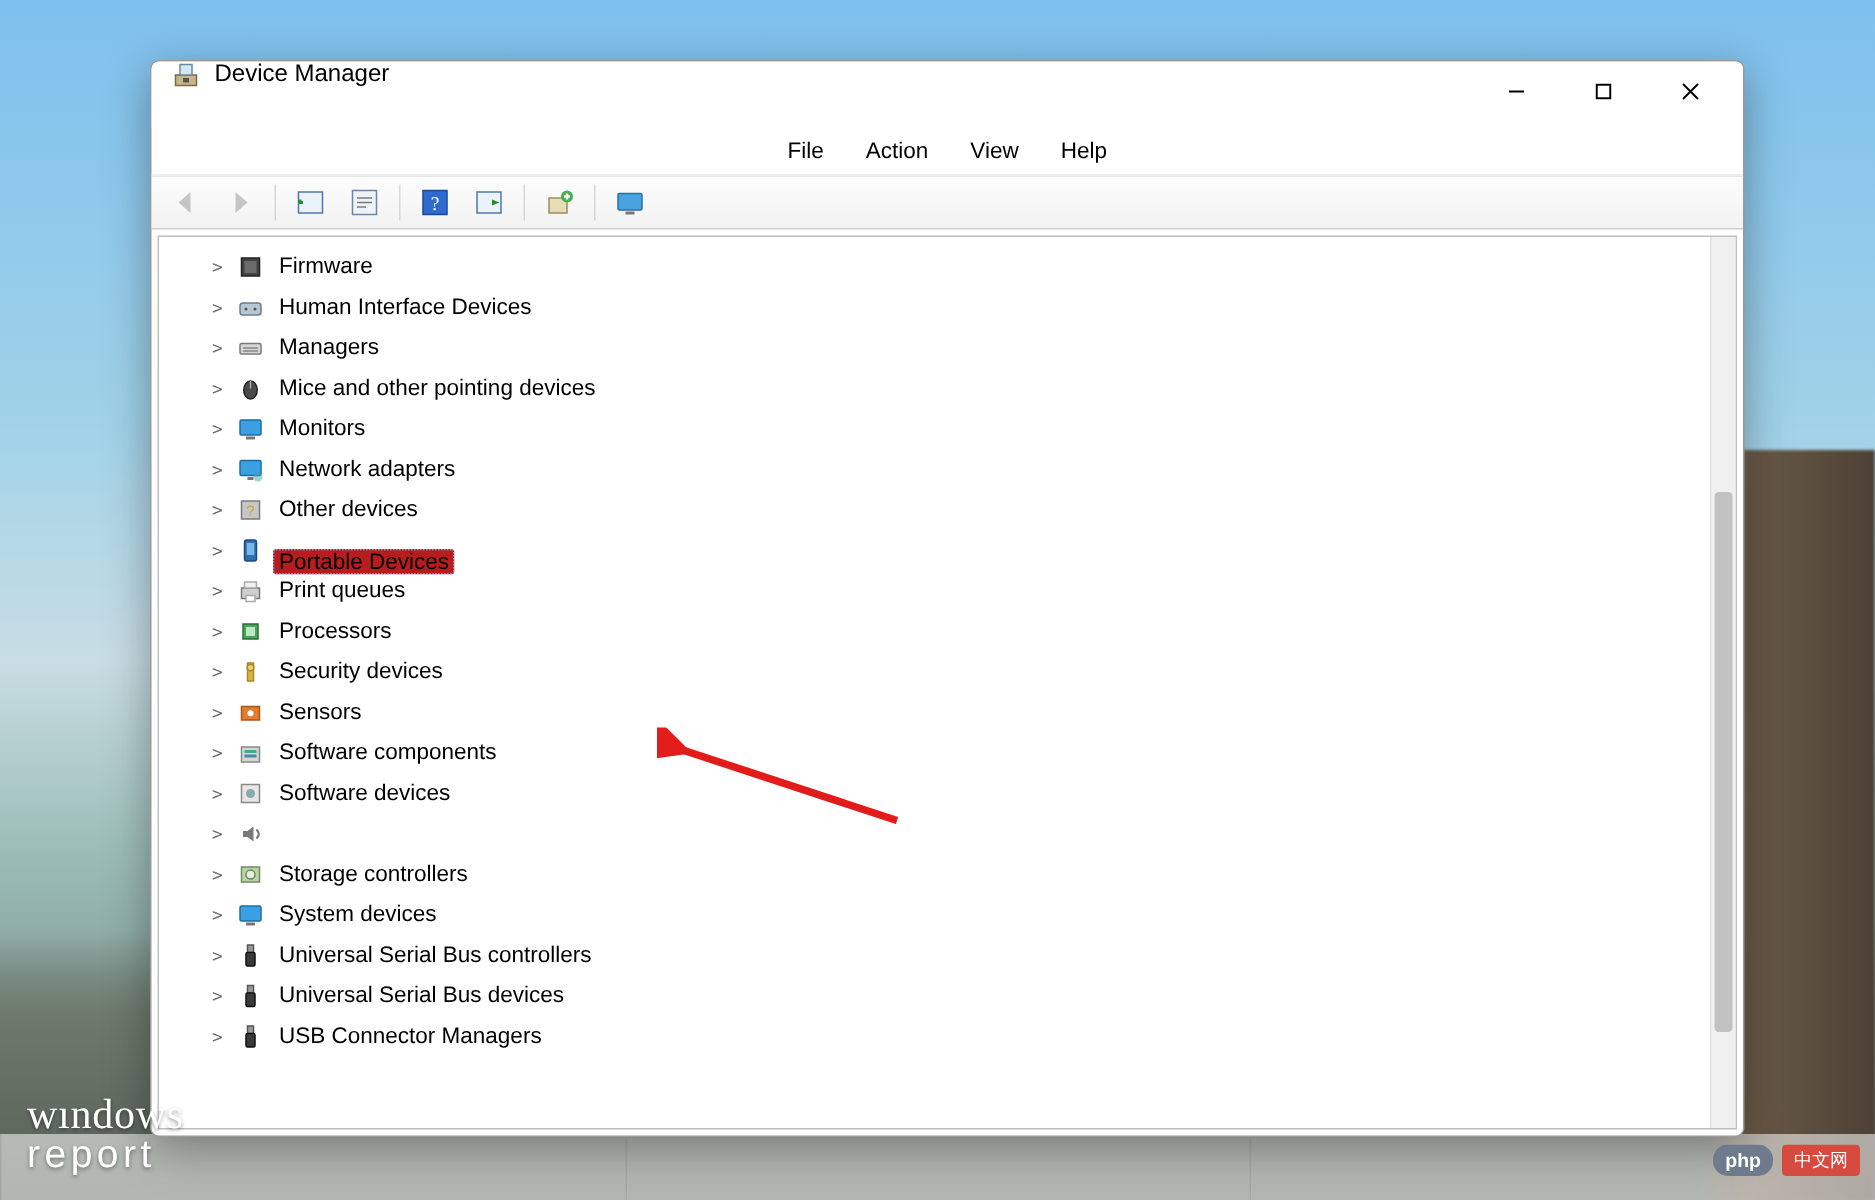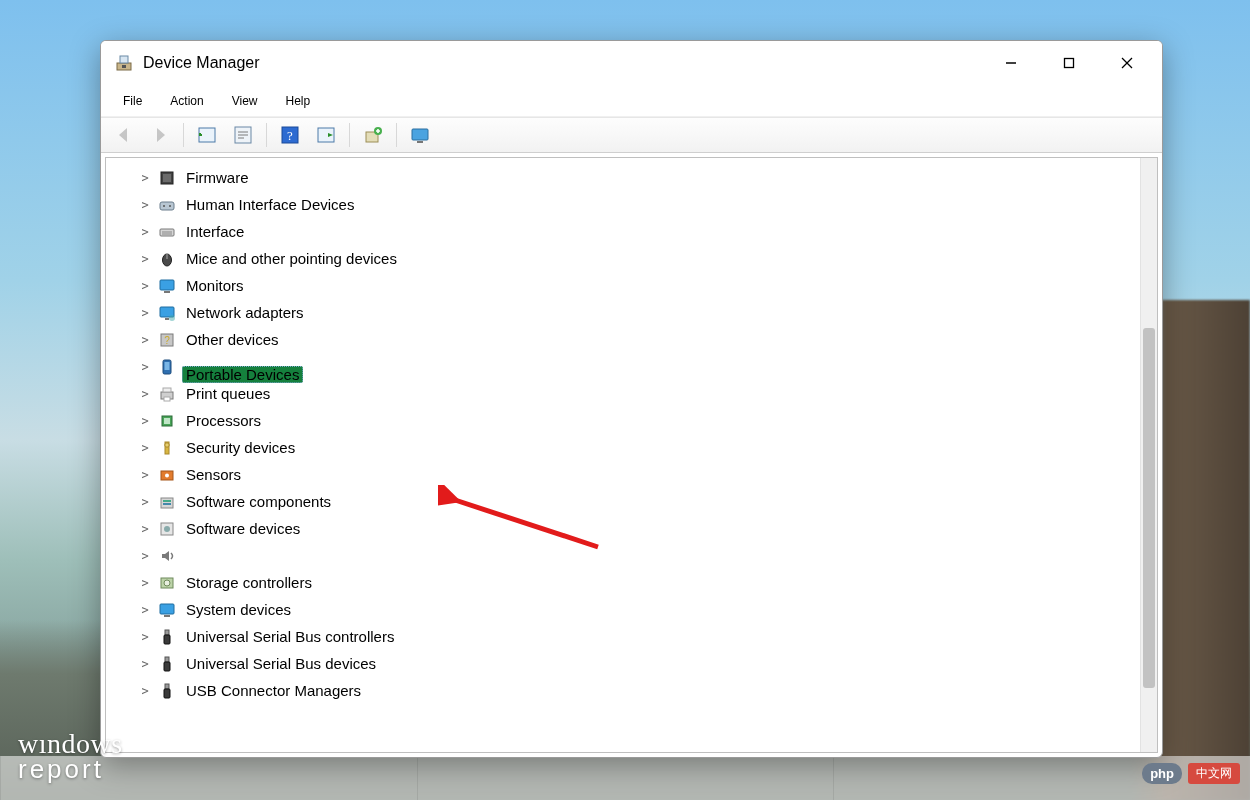--- a/index.html
+++ b/index.html
@@ -25,40 +25,41 @@
     left: 100px; top: 40px;
     width: 1063px; height: 718px;
     background: #ffffff;
     border: 1px solid #9a9a9a;
     box-shadow: 0 8px 30px rgba(0,0,0,0.35);
     border-radius: 6px;
     display: flex; flex-direction: column;
     overflow: hidden;
   }
   .titlebar {
-    height: 44px; display: flex; align-items: center;
+    height: 44px; display: flex; align-items: flex-start;
     padding: 0 6px 0 14px;
     background: #ffffff;
   }
   .titlebar .app-icon {
     width: 18px; height: 18px; margin-right: 10px;
     display:inline-flex; align-items:center; justify-content:center;
   }
   .titlebar .title { font-size: 16px; color: #000; flex: 0 0 auto; }
   .titlebar .spacer { flex: 1; }
   .winbtn {
     width: 58px; height: 40px; display:flex; align-items:center; justify-content:center;
     font-size: 14px; color:#000;
   }
   .winbtn svg { width:14px; height:14px; }
 
   .menubar {
     height: 32px; display:flex; align-items:center; gap: 4px;
-    padding: 0 10px; font-size: 12px; color:#000;
+    padding: 0 10px; font-size: 15px; color:#000;
     border-bottom: 1px solid #f0f0f0;
+    justify-content: center;
   }
   .menubar .menu { padding: 4px 12px; border-radius:3px; }
 
   .toolbar {
     height: 36px; display:flex; align-items:center; gap:2px;
     padding: 0 6px;
     background: linear-gradient(#fdfdfd,#f2f2f2);
     border-top: 1px solid #e6e6e6;
     border-bottom: 1px solid #cfcfcf;
   }
@@ -81,21 +82,21 @@
   .node {
     display:flex; align-items:center; height:27px; gap:6px; padding-left:6px;
     white-space:nowrap;
   }
   .node .exp {
     width:14px; text-align:center; color:#6a6a6a; font-size:12px; user-select:none;
     font-family: Consolas, monospace;
   }
   .node .dicon { width:18px; height:18px; display:inline-flex; align-items:center; justify-content:center; }
   .node .label { padding:1px 4px; border-radius:2px; }
-  .node.selected .label { background:#15803d; border:1px dotted #7aa7cc; padding:0 3px;margin-top:16px; }
+  .node.selected .label { background:#b91c1c; border:1px dotted #7aa7cc; padding:0 3px;margin-top:16px; }
   .scrollbar {
     width:17px; background:#f0f0f0; border-left:1px solid #e2e2e2; position:relative;
   }
   .thumb {
     position:absolute; left:2px; right:2px; top:170px; height:360px;
     background:#c2c2c2; border-radius:3px;
   }
 
   
   .arrow {
@@ -260,21 +261,21 @@
         </div>
         <div class="node">
           <span class="exp">&gt;</span>
           <span class="dicon">
             <svg viewBox="0 0 18 18">
               <rect x="2" y="6" width="14" height="7" rx="1" fill="#d6d6d6" stroke="#7a7a7a"></rect>
               <line x1="4" y1="9" x2="14" y2="9" stroke="#888"></line>
               <line x1="4" y1="11" x2="14" y2="11" stroke="#888"></line>
             </svg>
           </span>
-          <span class="label">Interface</span>
+          <span class="label">Managers</span>
         </div>
         <div class="node">
           <span class="exp">&gt;</span>
           <span class="dicon">
             <svg viewBox="0 0 18 18">
               <ellipse cx="9" cy="10" rx="4.5" ry="6" fill="#4a4a4a" stroke="#222"></ellipse>
               <line x1="9" y1="4" x2="9" y2="9" stroke="#aaa"></line>
             </svg>
           </span>
           <span class="label">Mice and other pointing devices</span>

